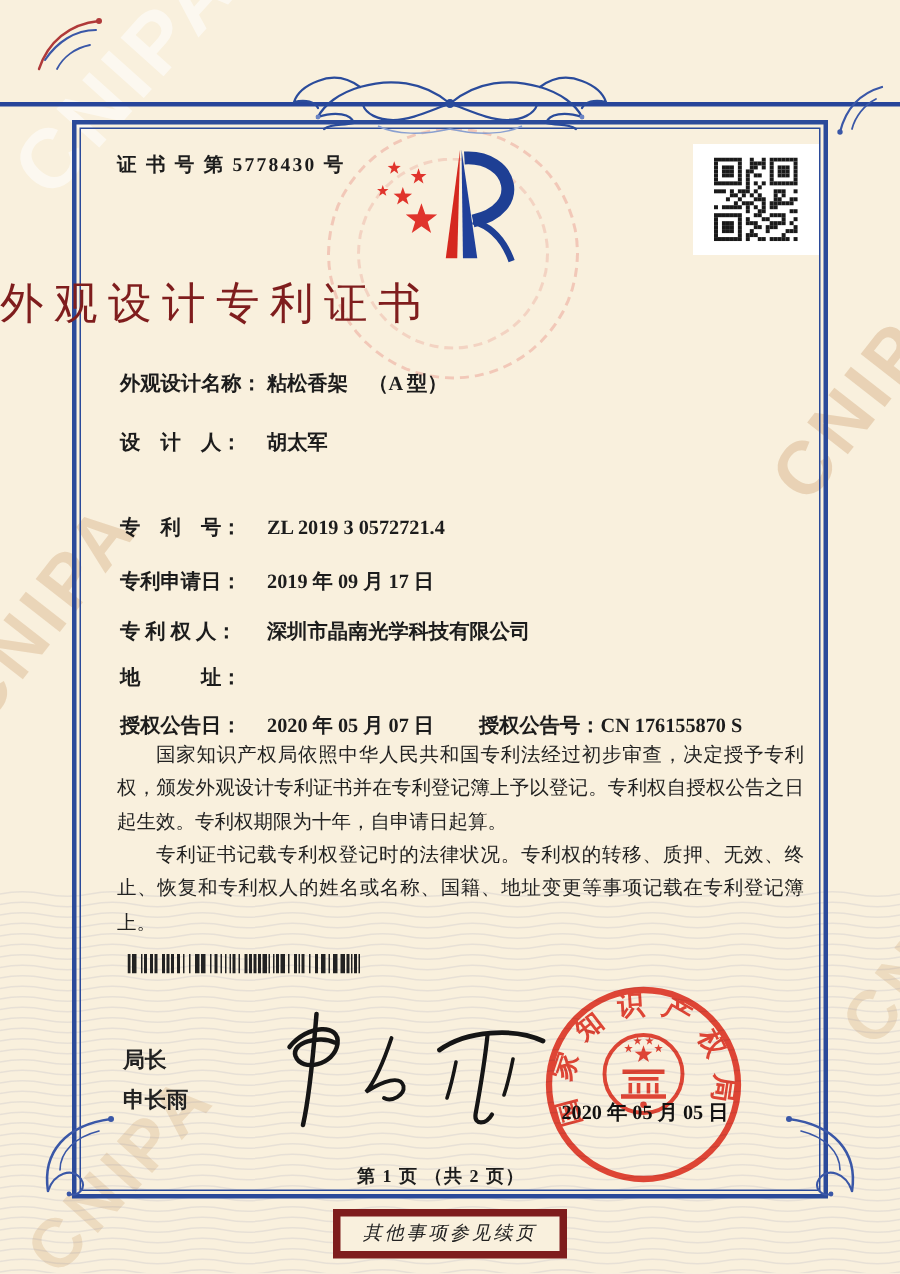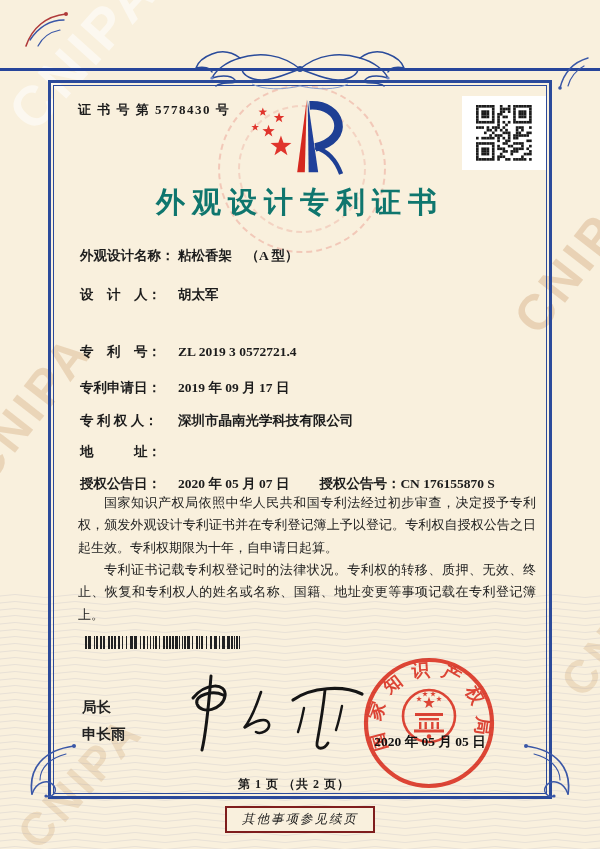--- a/index.html
+++ b/index.html
@@ -16,22 +16,22 @@
   .ornament{position:absolute;z-index:3;}
   
   .frame{position:absolute;left:48px;top:80px;width:504px;height:719px;
          border:3px solid #2b4a9a;z-index:2;box-sizing:border-box;}
   .frame-inner{position:absolute;inset:2px;border:1px solid #2b4a9a;}
   
   .cert-no{position:absolute;left:78px;top:101px;font-size:13px;font-weight:600;letter-spacing:1.5px;z-index:3;}
   .logo{position:absolute;left:246px;top:92px;z-index:3;}
   .qr-box{position:absolute;left:462px;top:96px;width:84px;height:74px;background:#fff;z-index:3;}
   .qr-box svg{position:absolute;left:13px;top:9px;}
-  .title{position:absolute;left:0;right:0;top:183px;text-align:center;font-size:29px;font-weight:700;
-         letter-spacing:7px;color:#0f766e;z-index:3;}
+  .title{position:absolute;left:0;right:0;top:183px;font-size:29px;font-weight:400;
+         letter-spacing:7px;color:#7f1d1d;z-index:3;}
   .fields{position:absolute;left:80px;right:64px;top:247px;z-index:3;font-size:13.5px;}
   .frow{display:flex;align-items:baseline;height:20px;}
   .frow .lab{flex:0 0 98px;font-weight:600;white-space:pre;}
   .frow .val{font-weight:600;white-space:nowrap;}
   .mb1{margin-bottom:19px;}.mb2{margin-bottom:5px;}.mb3{margin-bottom:16px;margin-top:37px;}
   .mb4{margin-bottom:13px;}.mb5{margin-bottom:11px;}.mb6{margin-bottom:12px;}
   .addr .val{font-size:11.5px;letter-spacing:0;}
   .grant .lab2{font-weight:600;margin-left:30px;white-space:pre;text-align:center;}
   .paras{position:absolute;left:78px;right:64px;top:492px;z-index:3;}
   .paras p{margin:0;font-size:13px;line-height:1.72;text-align:justify;text-indent:2em;
@@ -39,21 +39,21 @@
   #barcode{position:absolute;left:85px;top:636px;z-index:3;}
   .signer{position:absolute;left:82px;top:694px;z-index:3;font-family:"Liberation Sans",sans-serif;
           font-weight:700;font-size:14.5px;line-height:27px;color:#222;}
   .signature{position:absolute;left:165px;top:670px;z-index:3;}
   .seal{position:absolute;left:354px;top:648px;z-index:4;opacity:.93;mix-blend-mode:multiply;}
   .seal-date{position:absolute;left:356px;top:733px;width:148px;text-align:center;z-index:5;
              font-size:13.5px;font-weight:700;color:#111;white-space:nowrap;}
   .page-info{position:absolute;left:0;right:12px;top:776px;text-align:center;font-size:12px;
              font-weight:600;z-index:3;letter-spacing:1px;}
   .cont-box{position:absolute;left:50%;transform:translateX(-50%);top:806px;z-index:3;
-            border:2px solid #7f1d1d;padding:3px 15px;font-size:12.5px;font-style:italic;
+            border:5px solid #7f1d1d;padding:3px 15px;font-size:12.5px;font-style:italic;
             color:#222;letter-spacing:2px;background:#f9f0dd;}
 </style>
 </head>
 <body>
 
 <div class="page">
 
   <span class="wm" style="left:-12px;top:18px;font-size:56px;color:rgba(255,255,255,.55);transform:rotate(-48deg);">CNIPA</span>
   <span class="wm" style="left:492px;top:230px;font-size:50px;color:rgba(197,144,88,.30);transform:rotate(-52deg);">CNIPA</span>
   <span class="wm" style="left:-58px;top:380px;font-size:50px;color:rgba(197,144,88,.28);transform:rotate(-52deg);">CNIPA</span>

